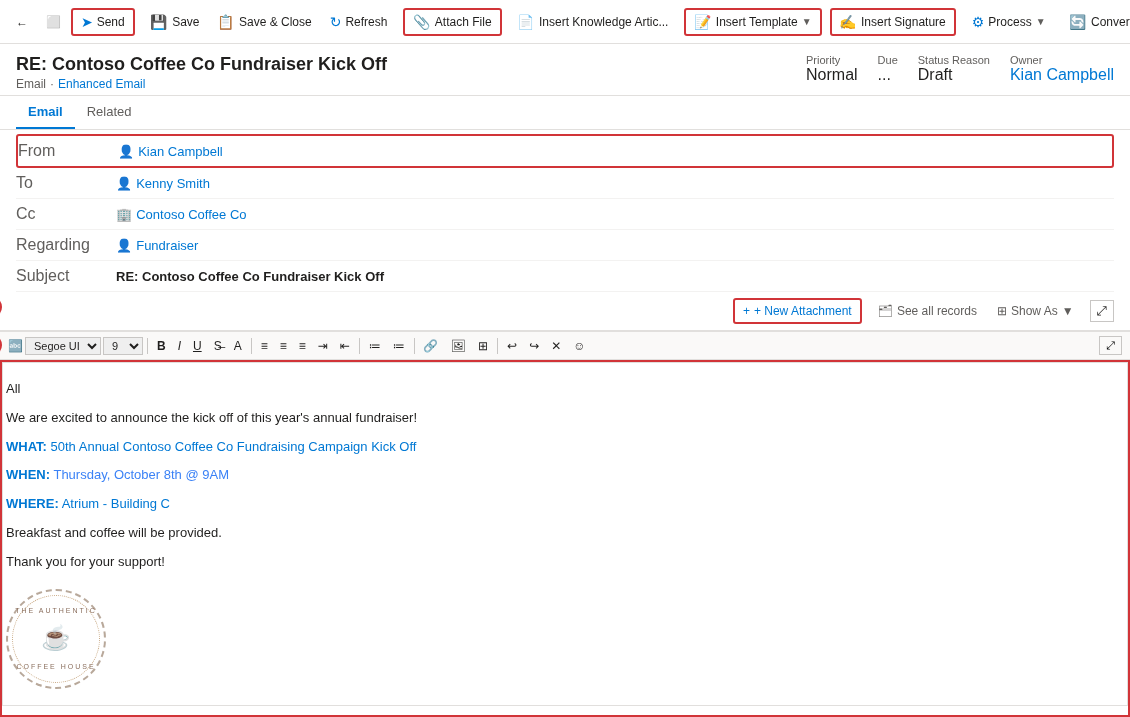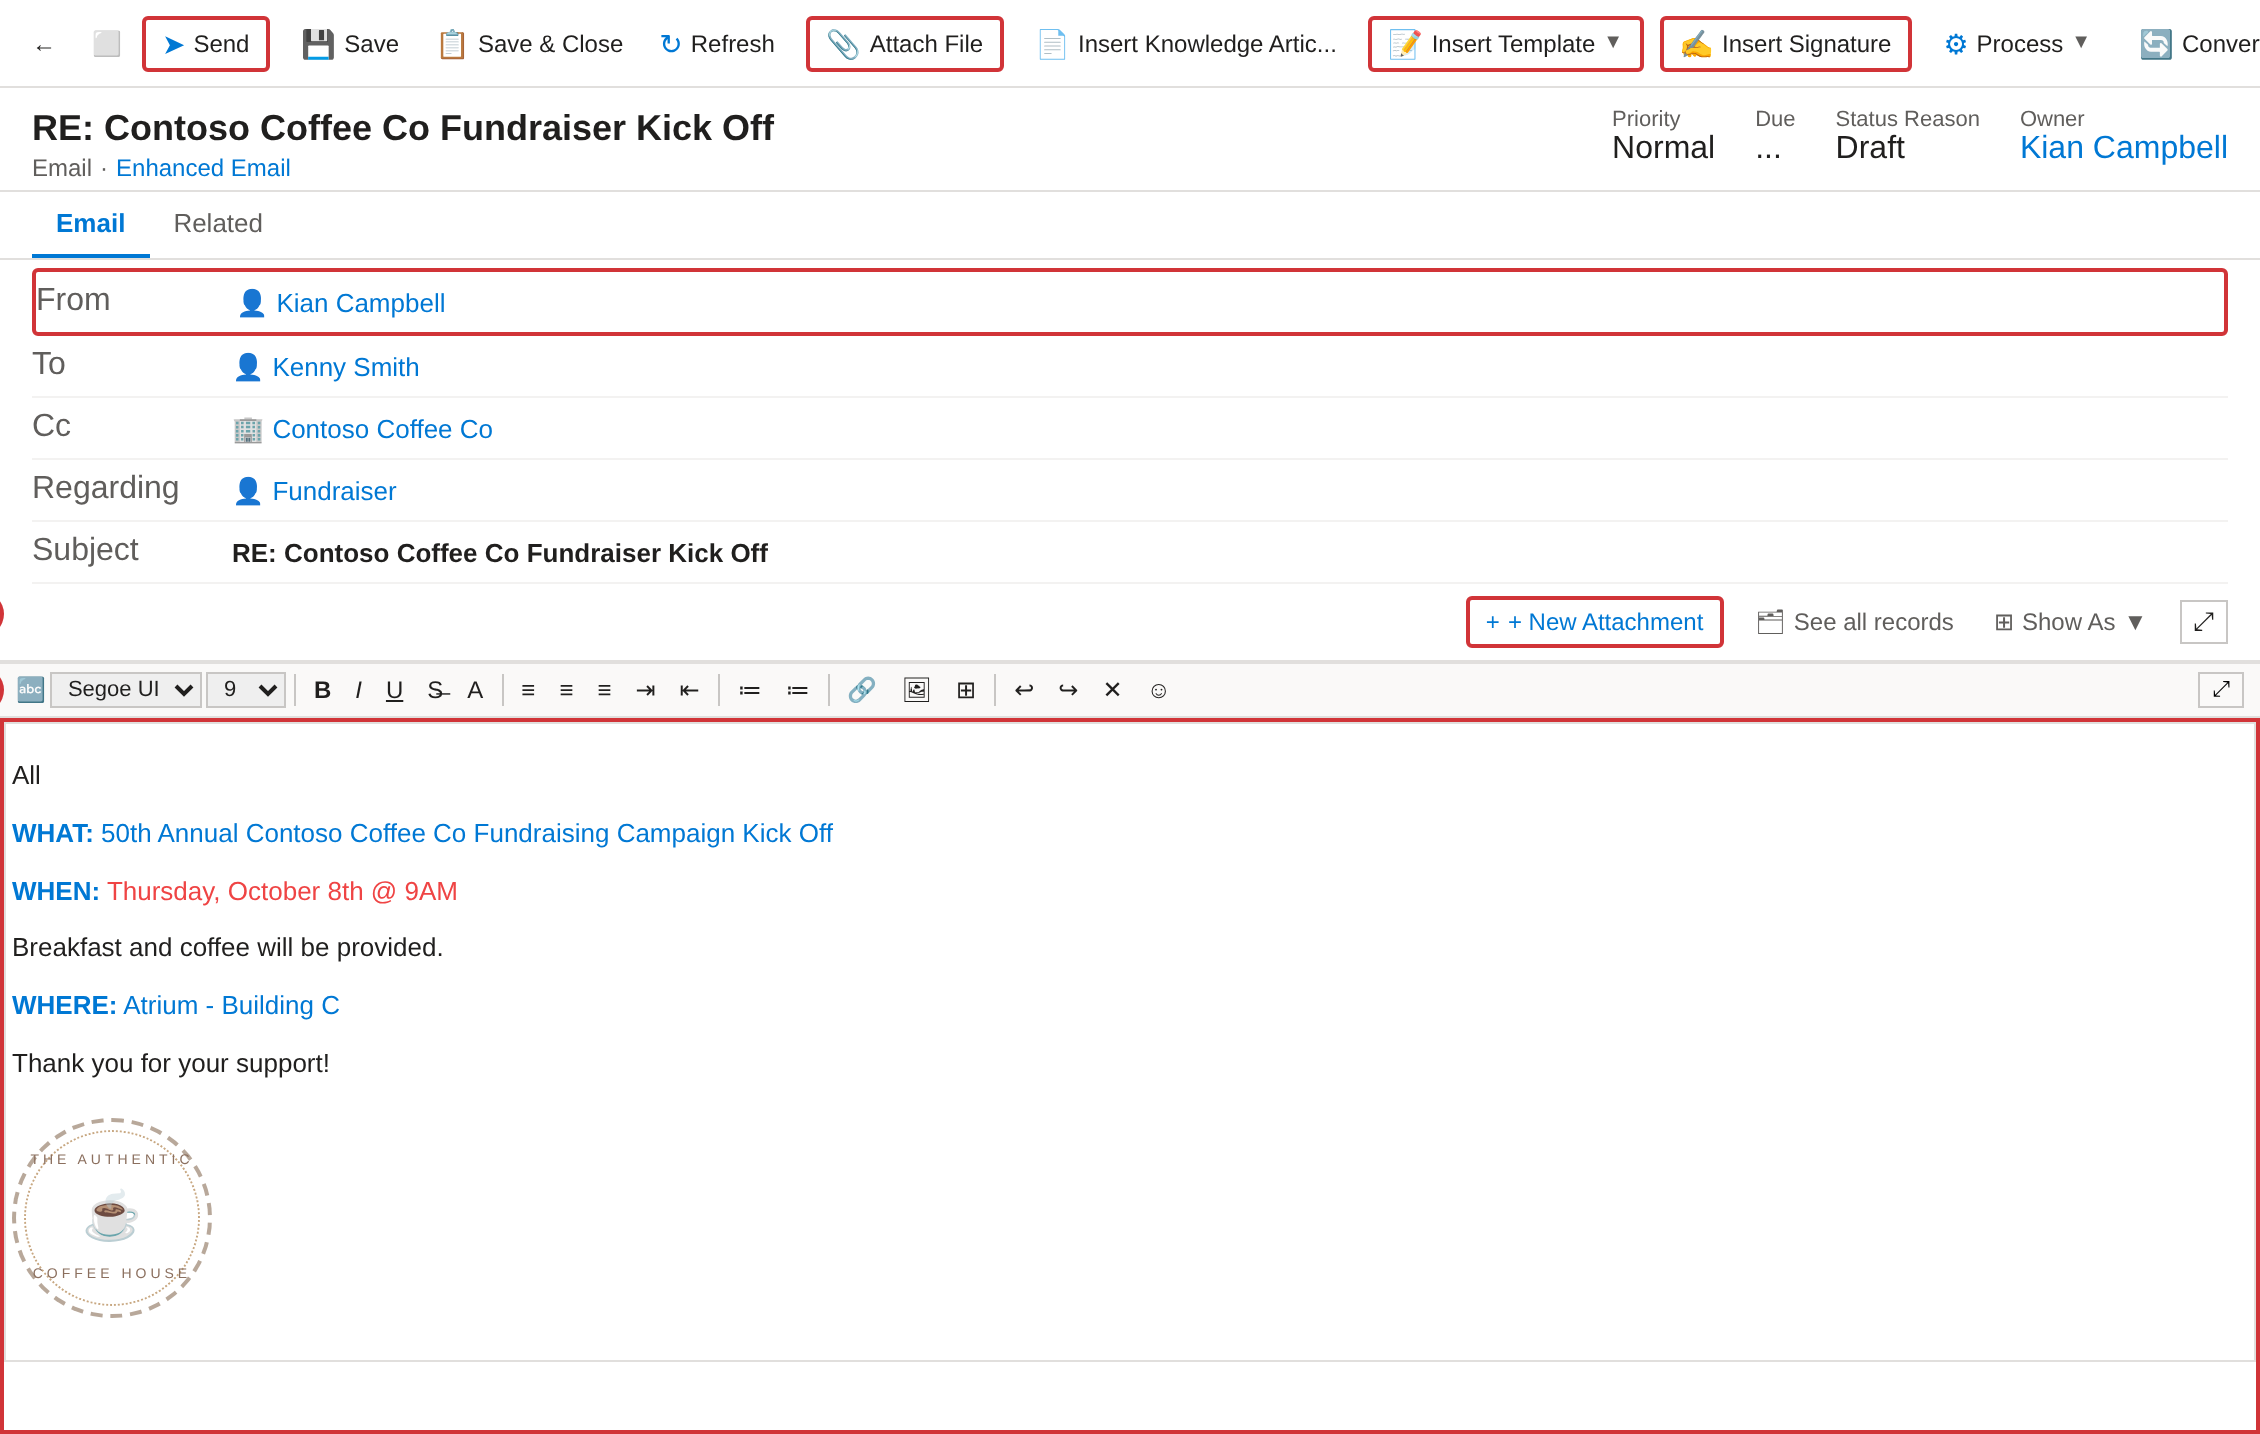--- a/index.html
+++ b/index.html
@@ -303,33 +303,34 @@
     <button class="rte-expand">
       <span>⤢</span>
     </button>
   </div>
 
   <div style="position:relative; flex:1; border:2px solid #d13438; margin:0;">
 
     <div class="email-body">
       <div class="body-text">
         <p>All</p>
+        <p>We are excited to announce the kick off of this year's annual fundraiser!</p>
         <p>
           <span class="bold highlight-blue" style="color:#0078d4;">WHAT:</span>
           <span class="highlight-blue" style="color:#0078d4;">50th Annual Contoso Coffee Co Fundraising Campaign Kick Off</span>
         </p>
         <p>
           <span class="bold highlight-blue" style="color:#0078d4;">WHEN:</span>
-          <span class="highlight-blue" style="color:#ef4444;">Thursday, October 8th @ 9AM</span>
+          <span class="highlight-blue" style="color:#3b82f6;">Thursday, October 8th @ 9AM</span>
         </p>
-        <p>Breakfast and coffee will be provided.</p>
         <p>
           <span class="bold highlight-blue" style="color:#0078d4;">WHERE:</span>
           <span class="highlight-blue" style="color:#0078d4;">Atrium - Building C</span>
         </p>
+        <p>Breakfast and coffee will be provided.</p>
         <p>Thank you for your support!</p>
         <div class="logo-area">
           <div class="logo-circle">
             <div class="logo-dot-ring"></div>
             <span class="logo-text-top">THE AUTHENTIC</span>
             <span class="logo-icon">☕</span>
             <span class="logo-text-bottom">COFFEE HOUSE</span>
           </div>
         </div>
       </div>

